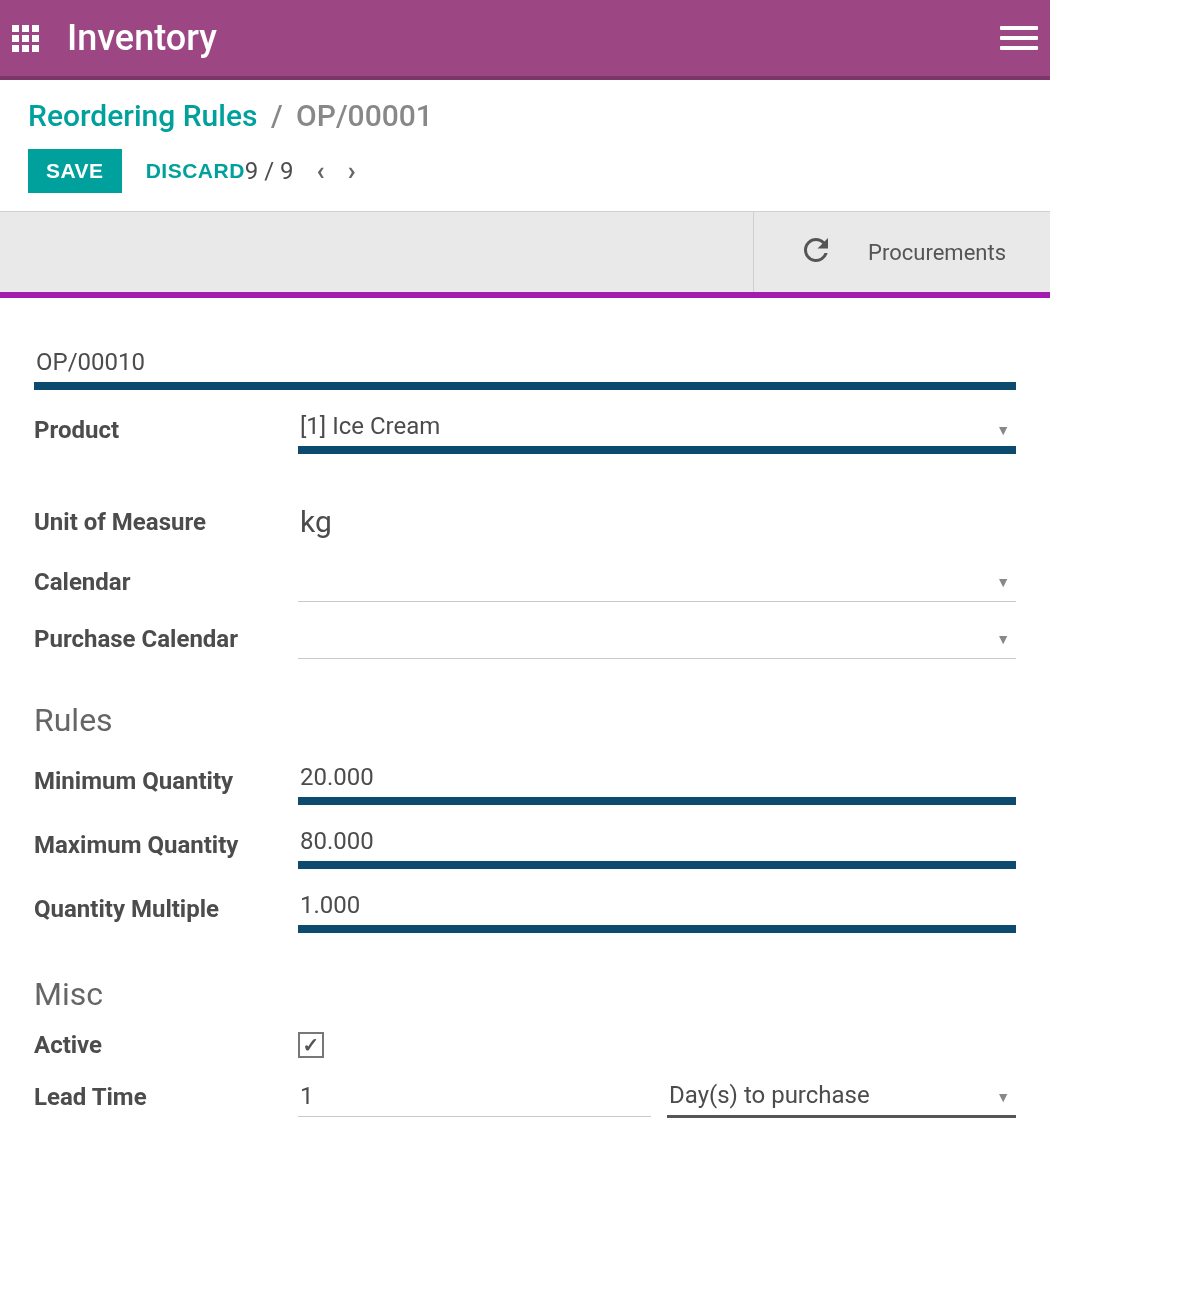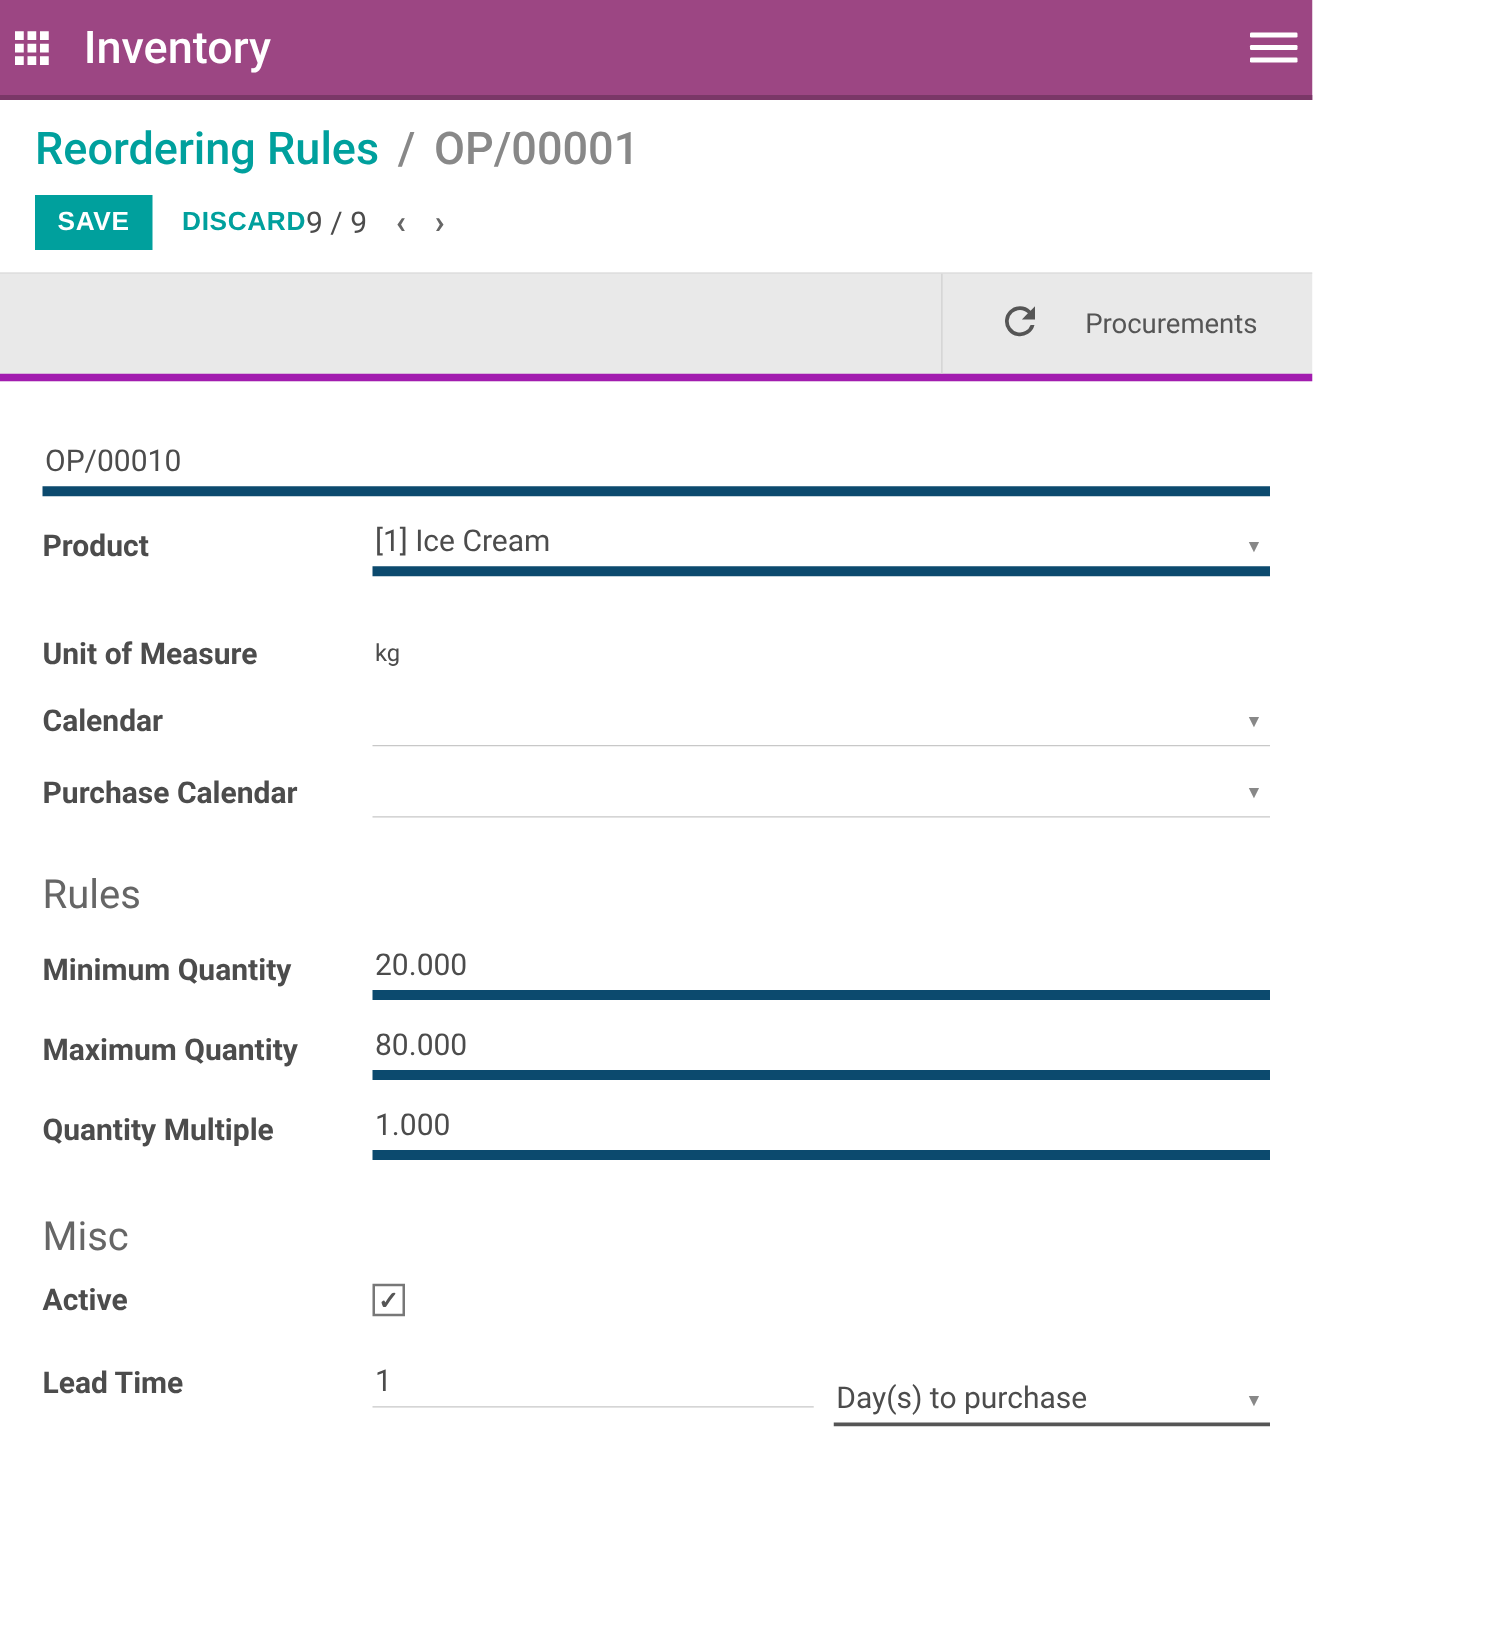--- a/index.html
+++ b/index.html
@@ -50,21 +50,21 @@
     height: 4px;
     background: #fff;
     border-radius: 1px;
   }
   
   .control-panel {
     padding: 18px 28px 18px 28px;
     border-bottom: 1px solid #d0d0d0;
   }
   .breadcrumb {
-    font-size: 36px;
+    font-size: 30px;
     margin-bottom: 16px;
     font-weight: 500;
   }
   .breadcrumb .bc-link { color: #00a09d; }
   .breadcrumb .bc-sep { color: #888; padding: 0 6px; }
   .breadcrumb .bc-current { color: #888; }
   .cp-actions {
     display: flex;
     align-items: center;
     justify-content: flex-start;
@@ -162,21 +162,21 @@
     position: absolute;
     right: 6px;
     top: 50%;
     transform: translateY(-50%);
     color: #888;
     font-size: 14px;
     pointer-events: none;
   }
   .dropdown-wrap.light .input-text { border-bottom: 1px solid #c8c8c8; }
   .readonly-val {
-    font-size: 19px;
+    font-size: 30px;
     color: #4c4c4c;
     padding: 6px 2px;
   }
   .section-title {
     font-size: 32px;
     color: #666;
     font-weight: 400;
     margin: 42px 0 18px 0;
   }
   .checkbox {
@@ -188,21 +188,21 @@
     justify-content: center;
     cursor: pointer;
   }
   .checkbox.checked::after {
     content: "✓";
     font-size: 20px;
     color: #555;
     font-weight: bold;
   }
   .leadtime-row .input-text { flex: 1; }
-  .leadtime-row .dropdown-wrap { flex: 1; margin-top: 28px; }
+  .leadtime-row .dropdown-wrap { flex: 1; }
   .leadtime-row .dropdown-wrap .input-text { border-bottom: 3px solid #555; }
 </style>
 </head>
 <body>
 
 <div class="navbar">
   <div class="navbar-left">
     <div class="apps-icon">
       <span></span>
         <span></span>

